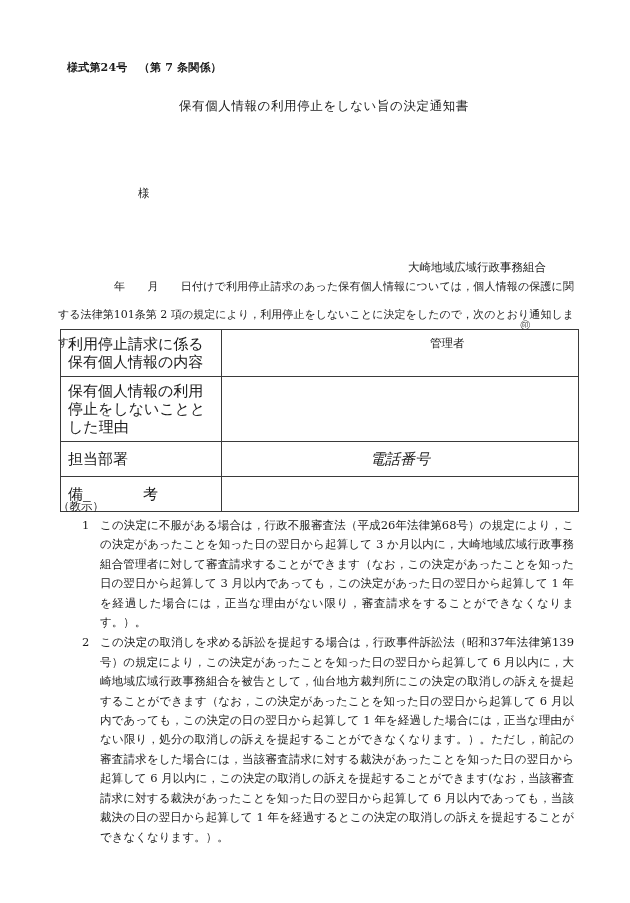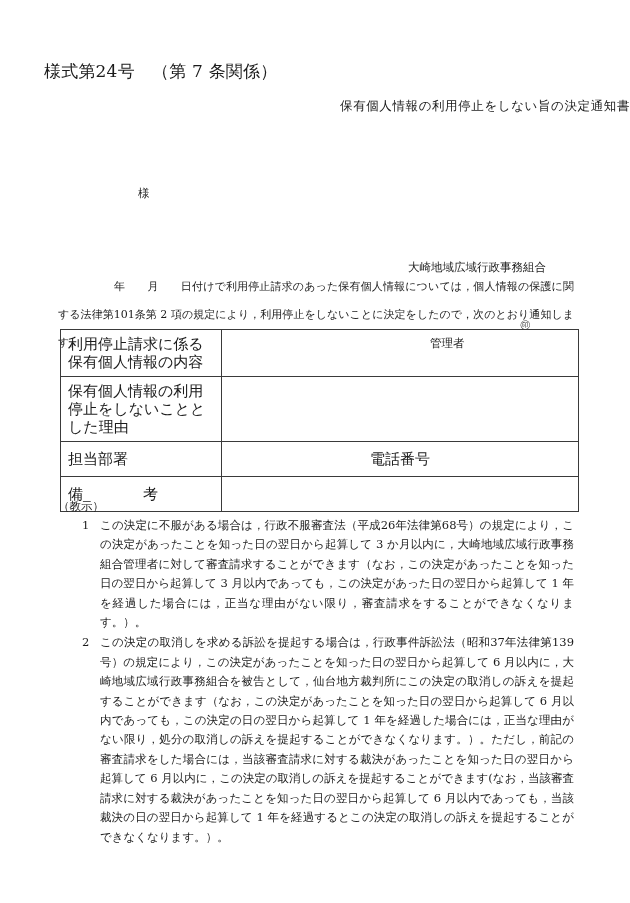--- a/index.html
+++ b/index.html
@@ -18,34 +18,35 @@
   .page {
     position: absolute;
     left: 0; top: 0;
     width: 630px;
     height: 903px;
   }
 
   
   .form-no {
     position: absolute;
-    left: 44px;
+    left: 67px;
     top: 60px;
-    font-size: 17px;
+    font-size: 11px;
     letter-spacing: 0.2px;
     white-space: pre;
+    font-weight: bold;
   }
 
   
   .doc-title {
     position: absolute;
     left: 0;
     top: 98px;
     width: 630px;
-    text-align: right;
+    text-align: center;
     font-size: 12.5px;
     letter-spacing: 0.6px;
     text-indent: 18px;
   }
 
   
   .meta-block {
     position: absolute;
     left: 408px;
     top: 132px;
@@ -125,20 +126,21 @@
   .form-table td.value {
     width: 342px;
   }
   .row-1 td { height: 33px; }
   .row-2 td { height: 53px; }
   .row-3 td { height: 24px; vertical-align: middle; }
   .row-4 td { height: 24px; vertical-align: middle; }
   .tel-cell {
     text-align: center;
     padding-right: 28px;
+    font-style: italic;
   }
   .spaced {
     letter-spacing: 10px;
   }
 
   
   .instructions {
     position: absolute;
     left: 58px;
     top: 497px;

